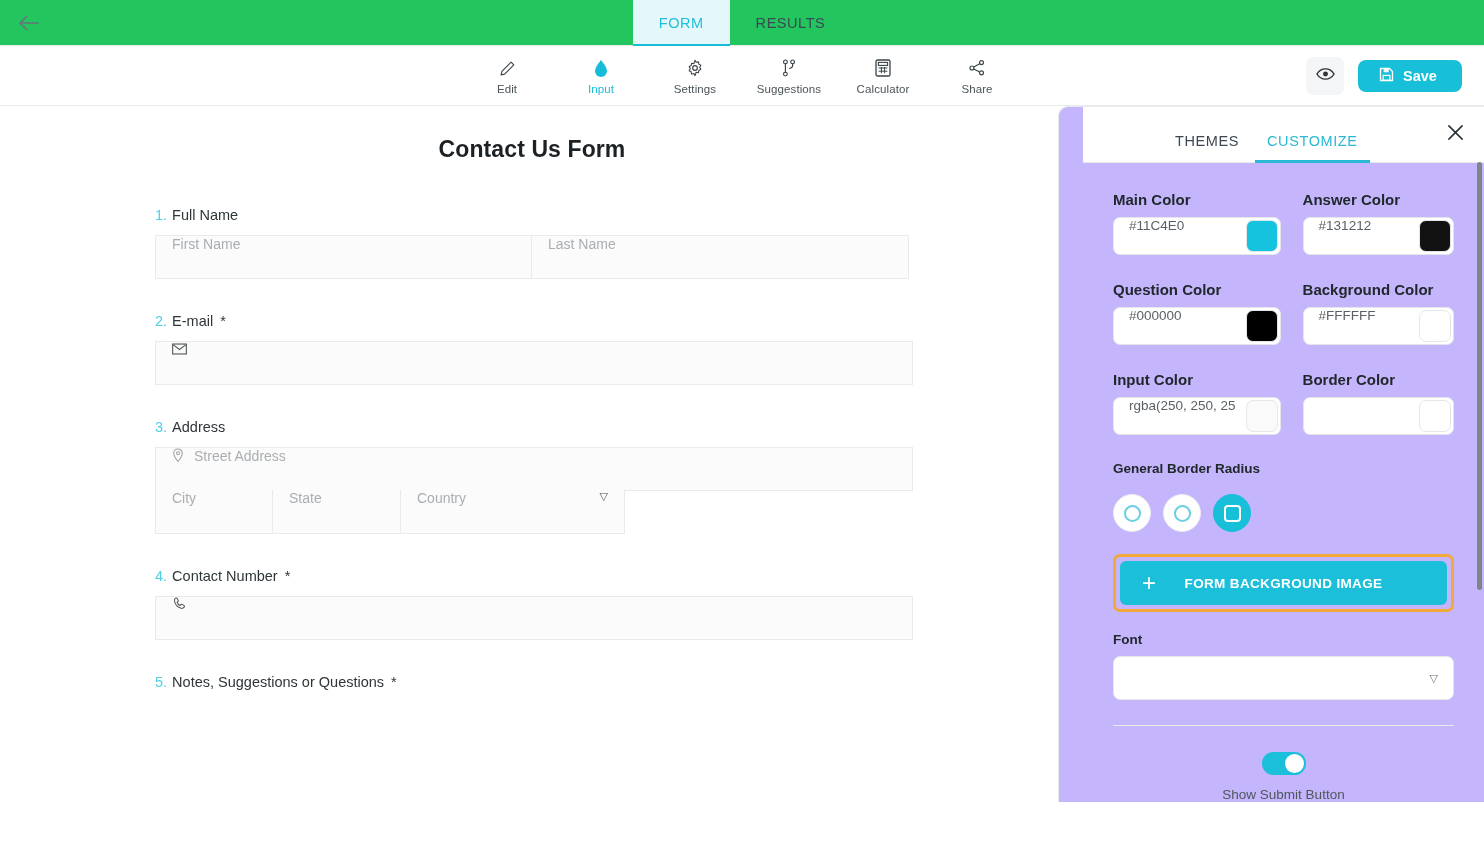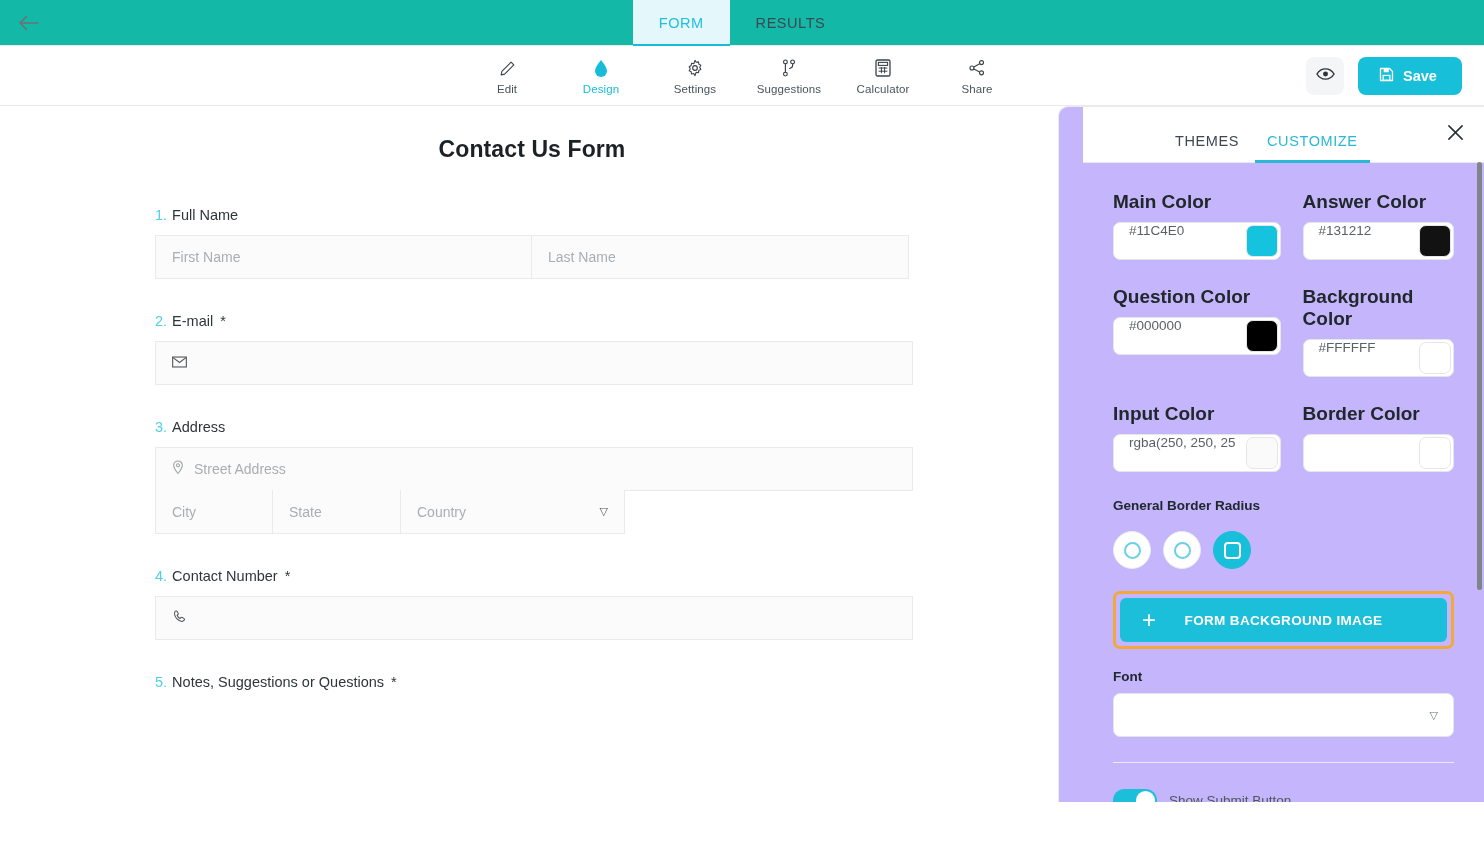--- a/index.html
+++ b/index.html
@@ -20,21 +20,21 @@
     background: #ffffff;
   }
 
   
   .topbar {
     position: relative;
     height: 46px;
     border-bottom: 1px solid #e8eaec;
     display: flex;
     align-items: stretch;
-    background: #14b8a6;
+    background: #22c55e;
   }
   .back-btn {
     position: absolute;
     left: 6px; top: 0;
     width: 44px; height: 45px;
     display: flex; align-items: center; justify-content: center;
     cursor: pointer;
   }
   .back-btn svg { display:block; }
 
@@ -124,21 +124,21 @@
   }
   .eye-btn {
     width: 38px; height: 38px;
     border-radius: 8px;
     background: #f4f5f6;
     display: flex; align-items: center; justify-content: center;
     cursor: pointer;
     color: #2d3539;
   }
   .save-btn {
-    height: 38px;
+    height: 32px;
     min-width: 104px;
     border-radius: 8px;
     background: #18bfd9;
     color: #fff;
     display: flex; align-items: center; justify-content: center;
     gap: 9px;
     padding: 0 18px 0 14px;
     font-size: 14.5px;
     font-weight: bold;
     cursor: pointer;
@@ -186,21 +186,21 @@
     gap: 5px;
   }
   .q-num { color: #4ecfe4; font-weight: normal; }
   .q-req { color: #2e3639; margin-left: 2px; }
 
   .inp {
     background: #fbfbfb;
     border: 1px solid #e9eaeb;
     height: 44px;
     display: flex;
-    align-items: center;
+    align-items: flex-start;
     padding: 0 16px;
     font-size: 14px;
     color: #a9aeb2;
     gap: 10px;
   }
   .inp .ph { color: #a9aeb2; }
   .row { display: flex; }
   .row .inp + .inp { border-left: none; }
 
   .addr-sub {
@@ -268,21 +268,21 @@
   }
 
   .fgrid {
     display: grid;
     grid-template-columns: 1fr 1fr;
     column-gap: 22px;
     row-gap: 0px;
   }
   .fld { margin-bottom: 26px; }
   .fld-label {
-    font-size: 19px;
+    font-size: 15px;
     font-weight: bold;
     color: #20282c;
     margin-bottom: 9px;
   }
   .color-input {
     position: relative;
     height: 38px;
     border: 1px solid #e4e6e8;
     border-radius: 7px;
     background: #fff;
@@ -398,20 +398,21 @@
     height: 1px;
     background: #e9ebec;
     margin: 25px 0 26px 0;
   }
 
   .toggle-row {
     display: flex;
     align-items: center;
     gap: 12px;
     margin-bottom: 18px;
+    flex-direction: column;
   }
   .toggle {
     width: 44px; height: 23px;
     border-radius: 12px;
     background: #1cbfd9;
     position: relative;
     cursor: pointer;
   }
   .toggle .knob {
     position: absolute;
@@ -475,21 +476,21 @@
         </span>
         <span class="tlabel">Edit</span>
       </div>
 
       <div class="tool active">
         <span class="ticon">
           <svg width="14" height="19" viewBox="0 0 14 19" fill="none">
             <path d="M7 1C7 1 1 8 1 12a6 6 0 0012 0C13 8 7 1 7 1z" fill="currentColor"></path>
           </svg>
         </span>
-        <span class="tlabel">Design</span>
+        <span class="tlabel">Input</span>
       </div>
 
       <div class="tool">
         <span class="ticon">
           <svg width="18" height="18" viewBox="0 0 20 20" fill="none">
             <circle cx="10" cy="10" r="2.6" stroke="currentColor" stroke-width="1.3"></circle>
             <path d="M10 1.5l1.3 2.2 2.5-.5.5 2.5 2.2 1.3-1.3 2.2 1.3 2.2-2.2 1.3-.5 2.5-2.5-.5L10 18.5l-1.3-2.3-2.5.5-.5-2.5L3.5 13l1.3-2.2L3.5 8.6l2.2-1.3.5-2.5 2.5.5L10 1.5z" stroke="currentColor" stroke-width="1.2" stroke-linejoin="round"></path>
           </svg>
         </span>
         <span class="tlabel">Settings</span>

